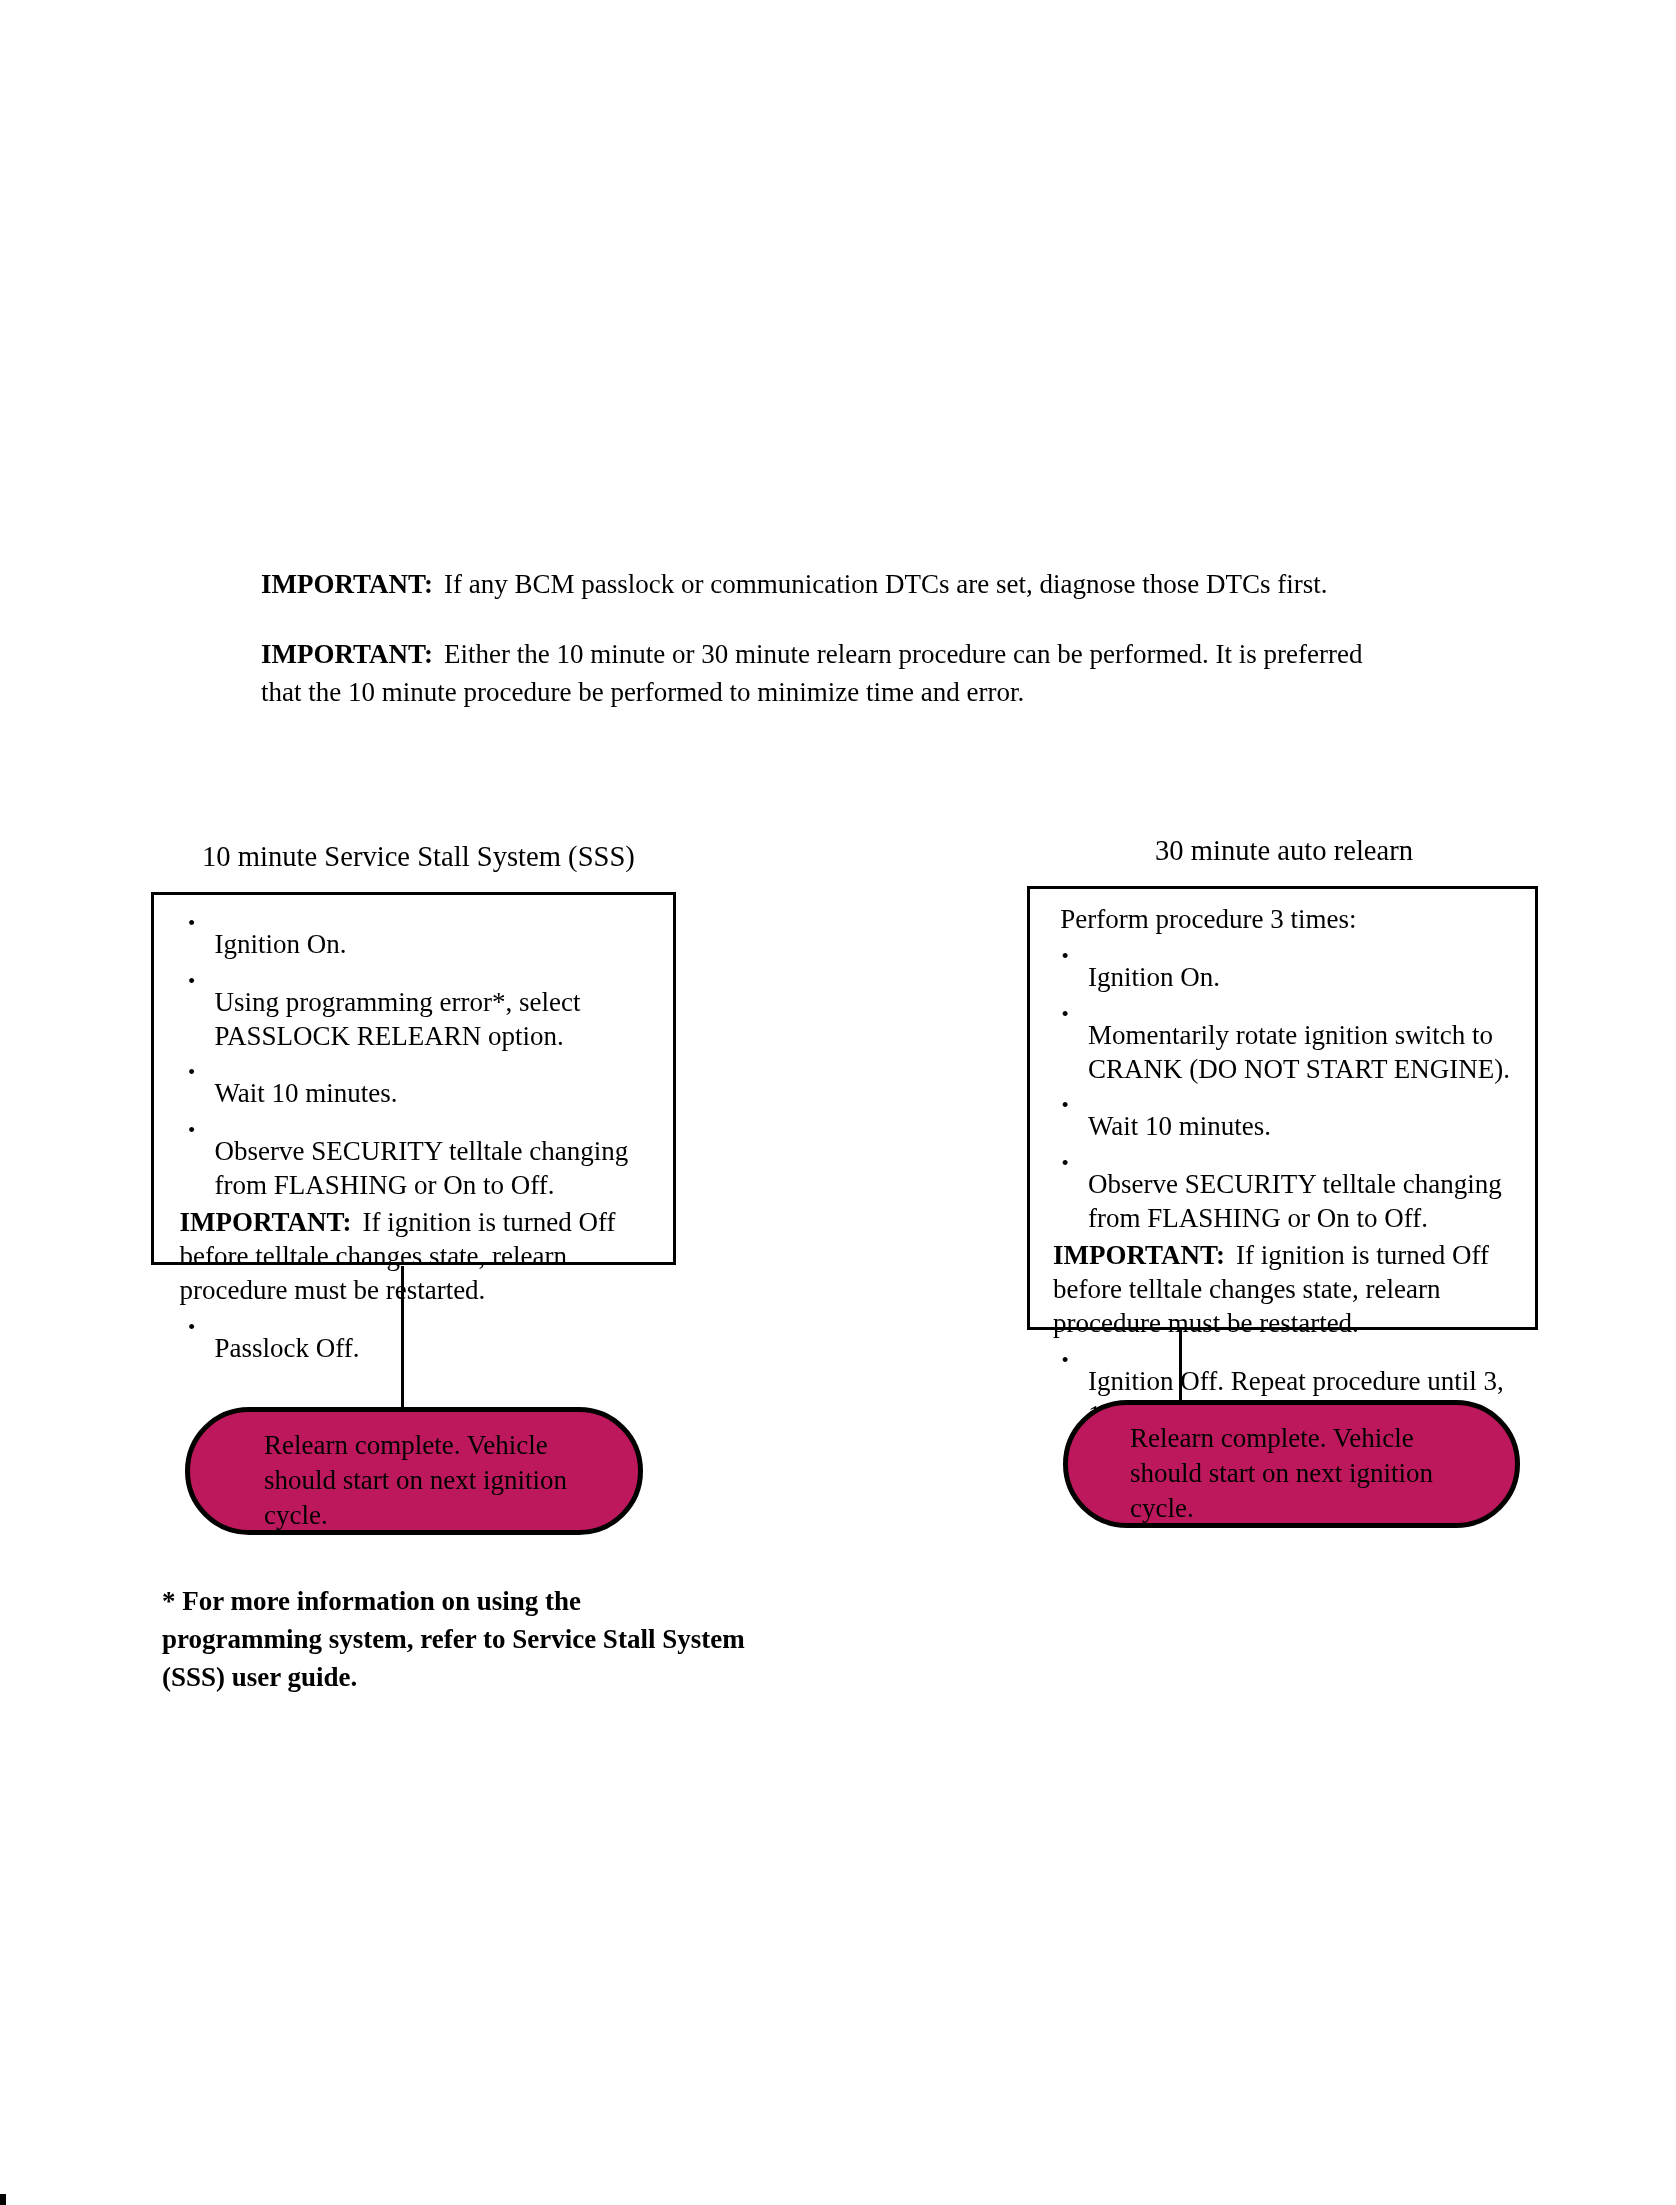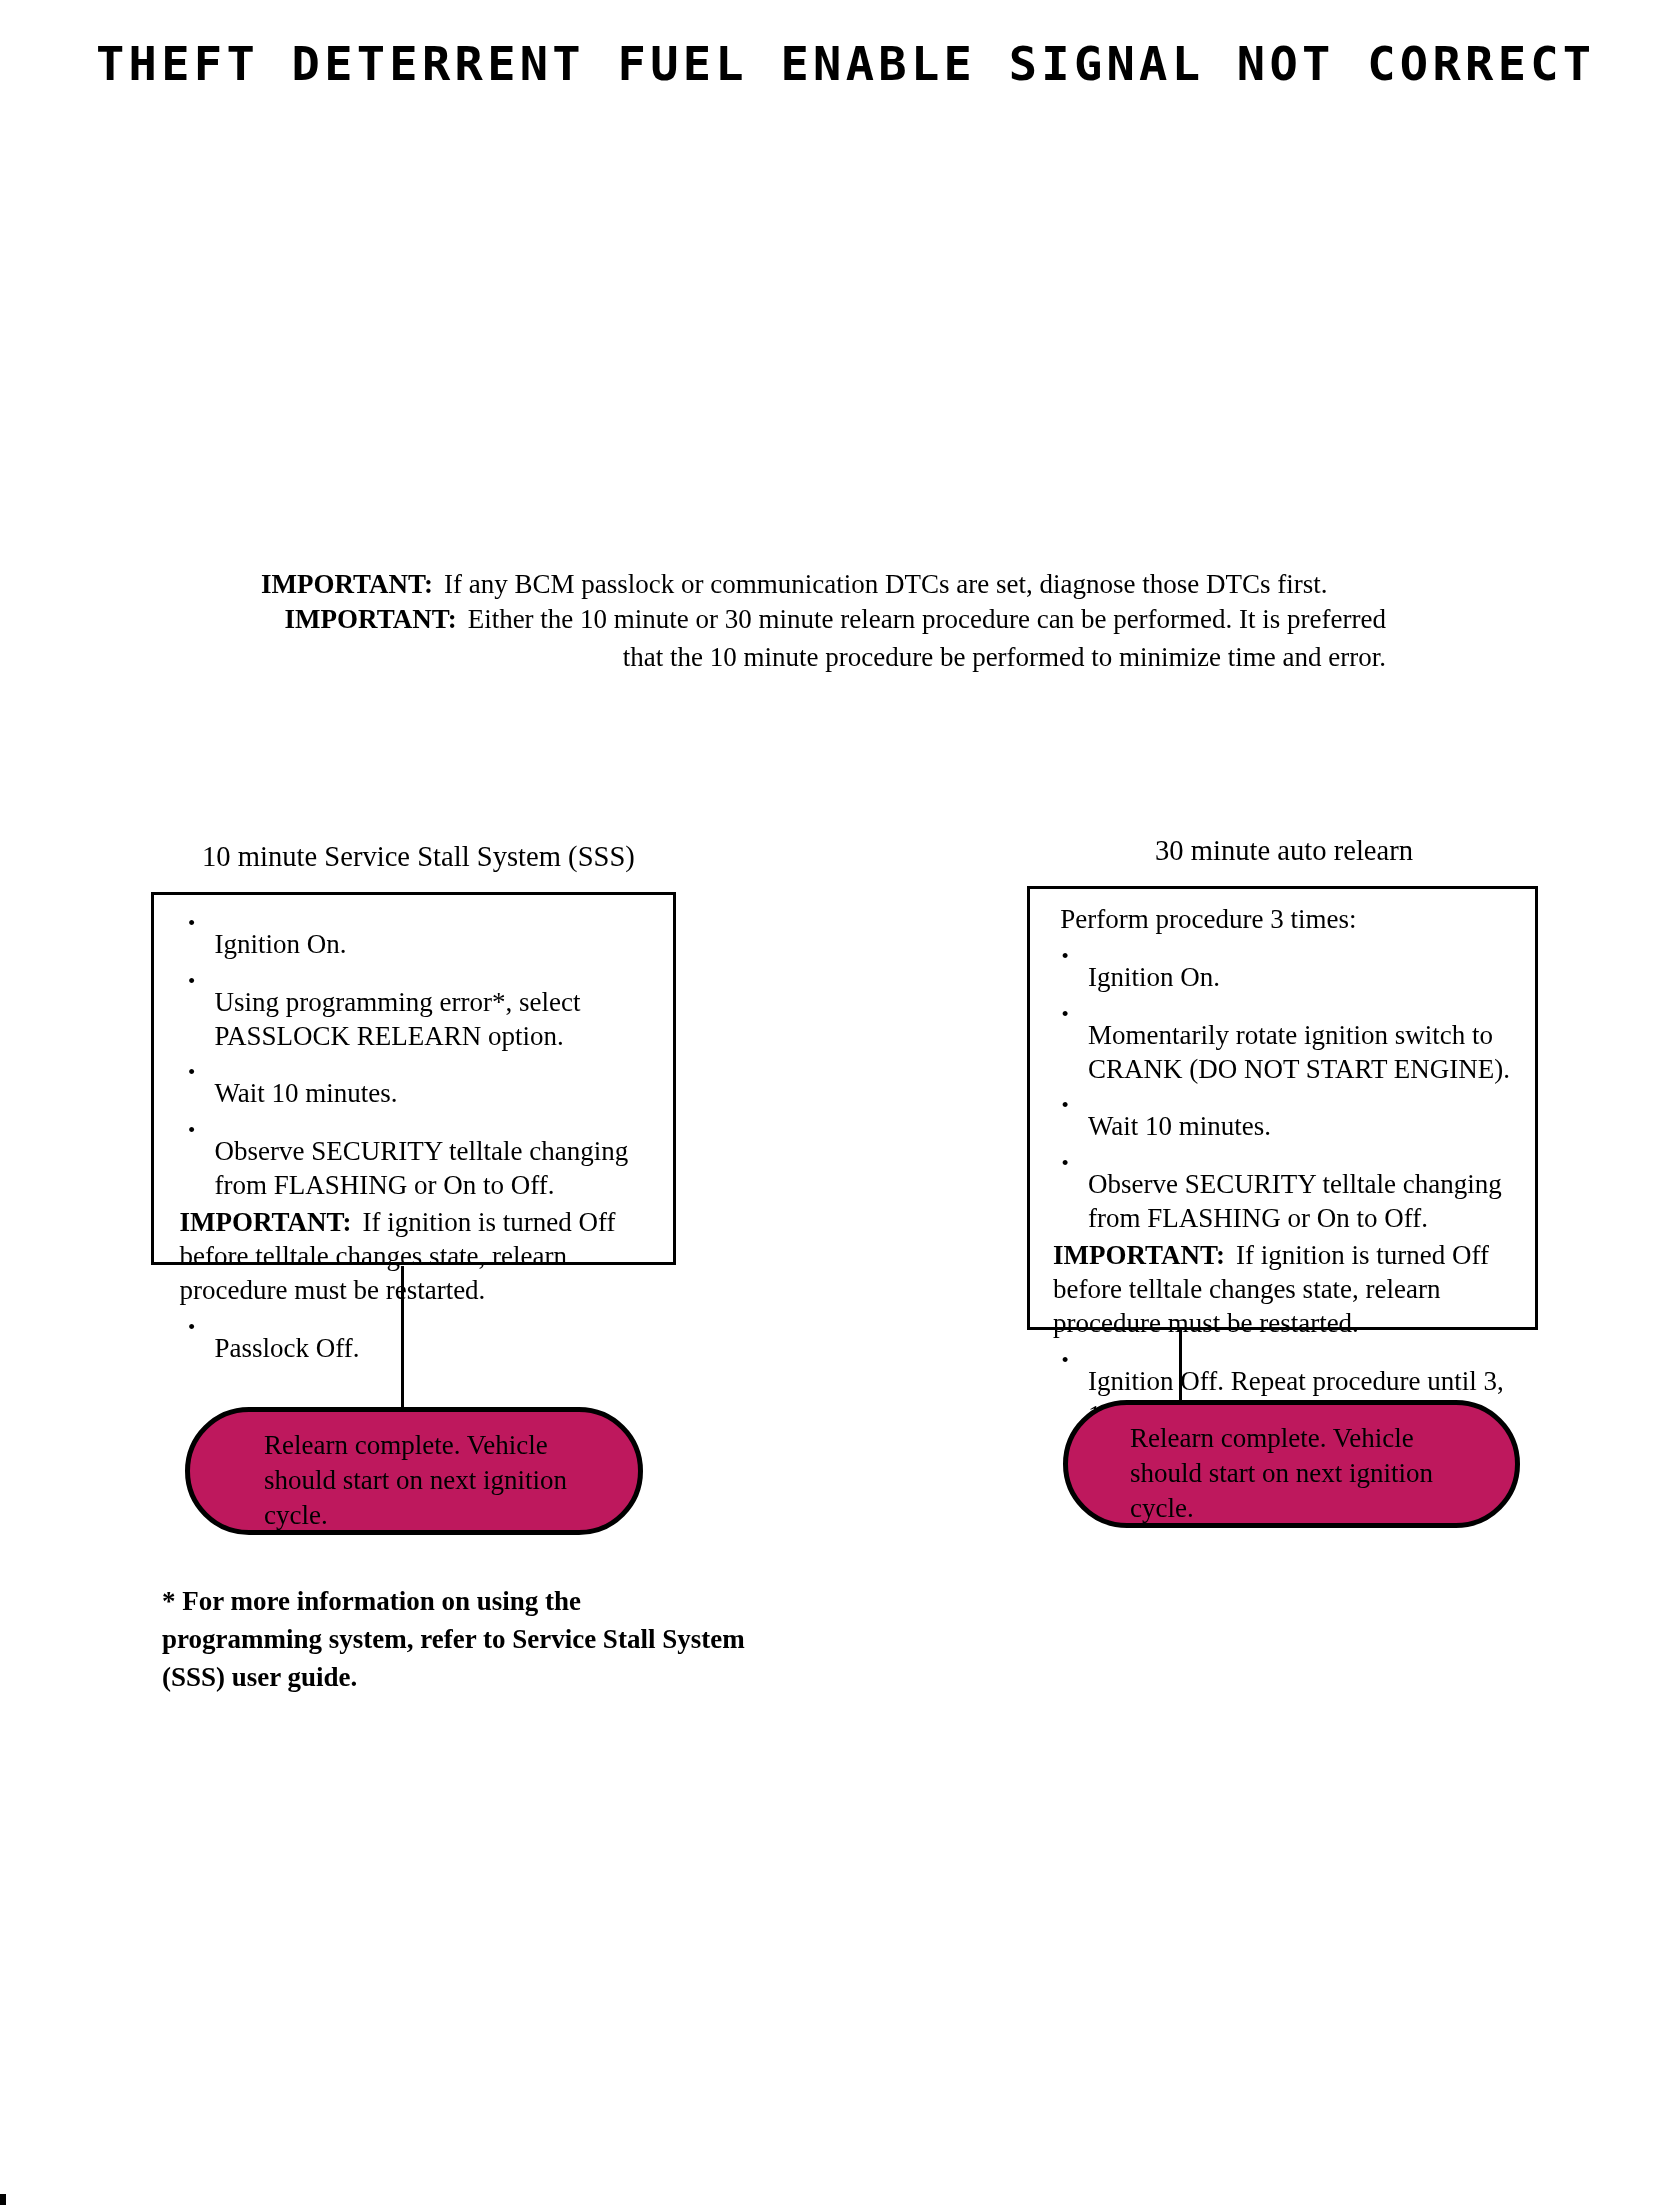--- a/index.html
+++ b/index.html
@@ -25,21 +25,21 @@
     position:absolute;left:280px;top:486px;
     font-size:50px;line-height:1.1;
     white-space:nowrap;
   }
   
   .note{
     position:absolute;left:261px;
     font-size:27px;line-height:38px;
   }
   .note-1{top:565px;width:1167px;}
-  .note-2{top:600px;width:1125px;text-align:right;}
+  .note-2{top:635px;width:1125px;}
   .imp-label{font-weight:bold;margin-right:11px;}
   
   .col-heading{
     position:absolute;
     font-size:28.6px;line-height:1.2;
     white-space:nowrap;
   }
   .col-heading-left{left:202px;top:840px;}
   .col-heading-right{left:1155px;top:834px;}
   
@@ -86,21 +86,20 @@
   
   .corner-mark{
     position:absolute;left:0;top:2194px;width:6px;height:11px;background:#000;
   }
 </style>
 </head>
 <body>
 
 <div class="page">
 
-  <div class="doc-title">THEFT DETERRENT FUEL ENABLE SIGNAL NOT CORRECT</div>
 
 
   <div class="note note-1">
     <span class="imp-label">IMPORTANT:</span><span>If any BCM passlock or communication DTCs are set, diagnose those DTCs first.</span>
   </div>
 
   <div class="note note-2">
     <span class="imp-label">IMPORTANT:</span><span>Either the 10 minute or 30 minute relearn procedure can be performed. It is preferred that the 10 minute procedure be performed to minimize time and error.</span>
   </div>
 

